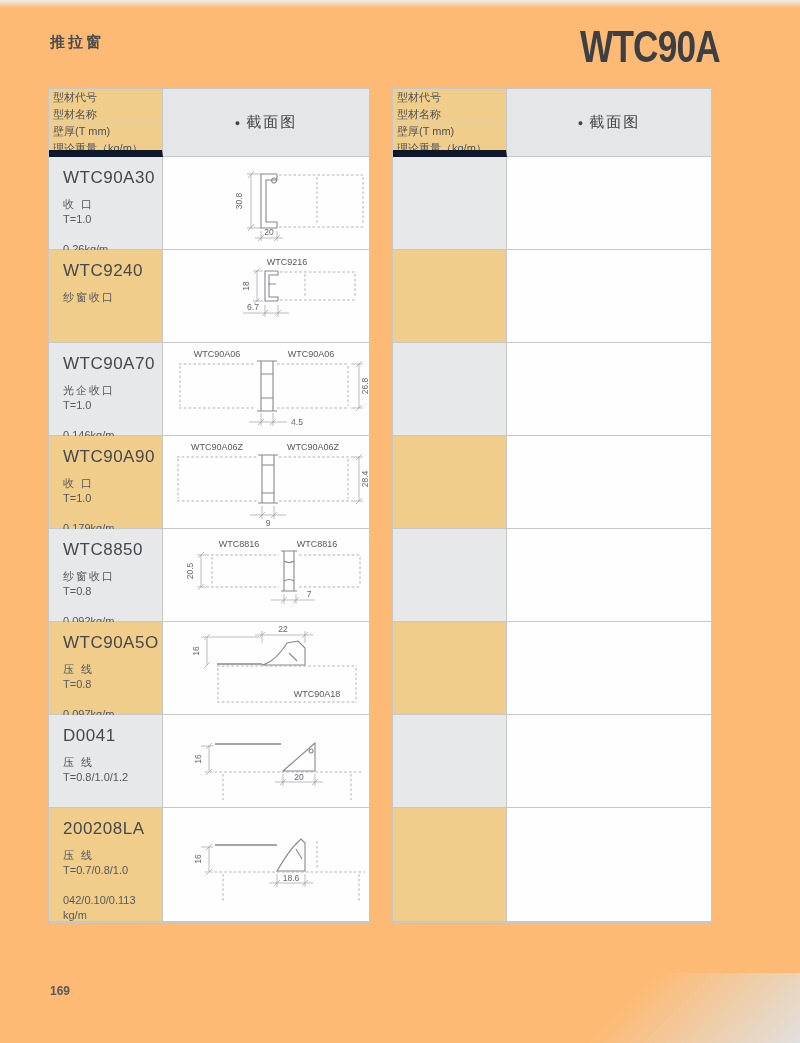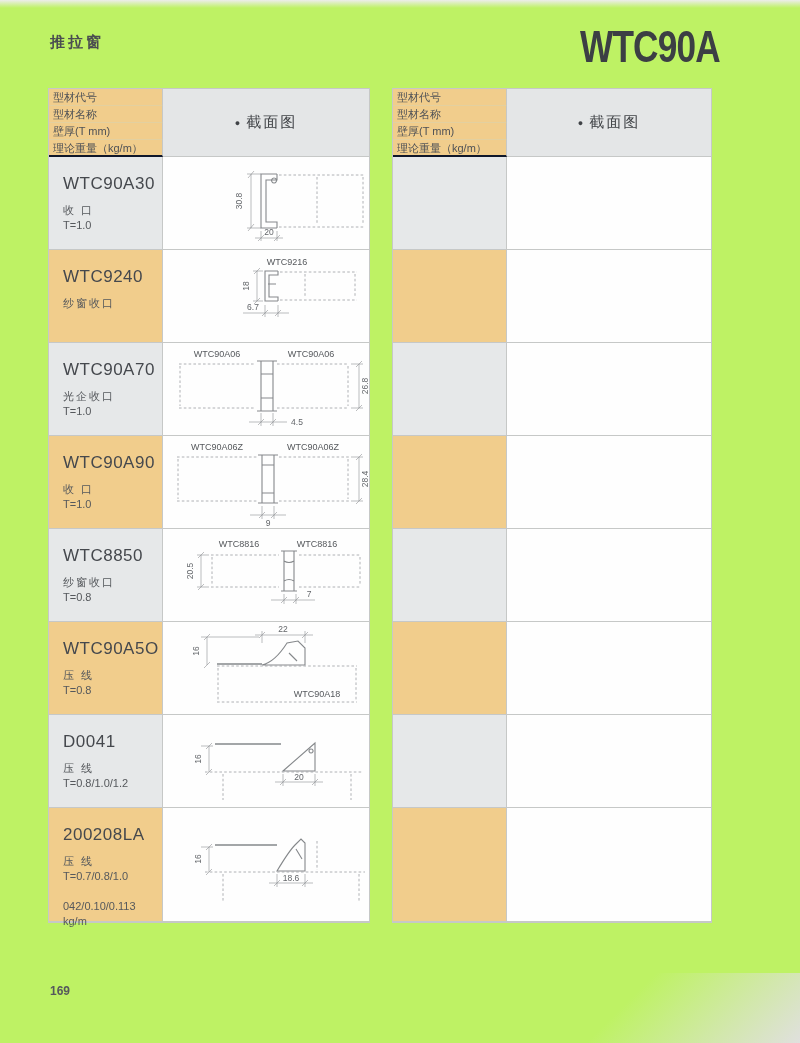--- a/index.html
+++ b/index.html
@@ -1,43 +1,43 @@
 <!DOCTYPE html>
 <html><head>
 <meta charset="utf-8">
 <style>
   html,body{margin:0;padding:0;background:#e9e9e7;}
-  .page{position:relative;width:800px;height:1043px;margin:0 auto;background:#bef264;
+  .page{position:relative;width:800px;height:1043px;margin:0 auto;background:#fdba74;
         font-family:"Liberation Sans",sans-serif;color:#4c4f54;overflow:hidden;}
   .page::after{content:"";position:absolute;right:0;bottom:0;width:260px;height:70px;
         background:linear-gradient(315deg,#e0e0de,rgba(224,224,222,0) 65%);pointer-events:none;}
   .page::before{content:"";position:absolute;left:0;top:0;width:100%;height:8px;
         background:linear-gradient(180deg,#ededeb,rgba(237,237,235,0));pointer-events:none;}
 
   .category{position:absolute;left:50px;top:33px;font-size:15px;font-weight:bold;
         letter-spacing:3px;color:#4a4d50;}
   .big-title{position:absolute;right:80px;top:22px;font-size:44px;font-weight:bold;
         color:#3c3f44;transform:scaleX(.8);transform-origin:100% 50%;letter-spacing:-1px;}
   .page-num{position:absolute;left:50px;top:984px;font-size:12px;font-weight:bold;color:#55585c;}
 
   .ptable{position:absolute;top:88px;display:grid;grid-template-columns:114px 1fr;
         grid-template-rows:17px 17px 17px 17px 93px 93px 93px 93px 93px 93px 93px 114px;
         border:1px solid #c6c8c7;}
   .ptable.left{left:48px;width:320px;}
   .ptable.right{left:392px;width:318px;}
   .hcell{background:#f1cd8c;font-size:11px;color:#4e5156;line-height:16px;padding-left:4px;
         border-bottom:1px solid #e3d0a0;border-right:1px solid #c6c8c7;box-sizing:border-box;
         white-space:nowrap;overflow:hidden;}
-  .hcell.last{border-bottom:2px solid #0f172a;}
+  .hcell.last{border-bottom:7px solid #0f172a;}
   .hdiagram{grid-column:2;grid-row:1/5;background:#e4e6e7;border-bottom:1px solid #c6c8c7;
         display:flex;align-items:center;justify-content:center;font-size:15px;color:#3f4246;
         letter-spacing:2px;box-sizing:border-box;}
   .hdiagram .bullet{font-size:9px;margin-right:6px;letter-spacing:0;}
 
-  .labelcell{padding:17px 6px 0 14px;box-sizing:border-box;border-right:1px solid #c6c8c7;
+  .labelcell{padding:11px 6px 0 14px;box-sizing:border-box;border-right:1px solid #c6c8c7;
         border-bottom:1px solid #c6c8c7;}
   .bg-gray{background:#e6e8e9;}
   .bg-orange{background:#f1cd8c;}
   .code{font-size:17px;color:#45484d;letter-spacing:.5px;}
   .pname{font-size:11px;color:#55585c;letter-spacing:2px;margin-top:9px;}
   .spec{font-size:11px;color:#55585c;line-height:15px;white-space:pre-line;}
   .diagcell{background:#fefefe;border-bottom:1px solid #c6c8c7;display:flex;
         align-items:center;justify-content:flex-end;box-sizing:border-box;}
 
   .d-solid{stroke:#85888b;stroke-width:1.1;fill:none;}

